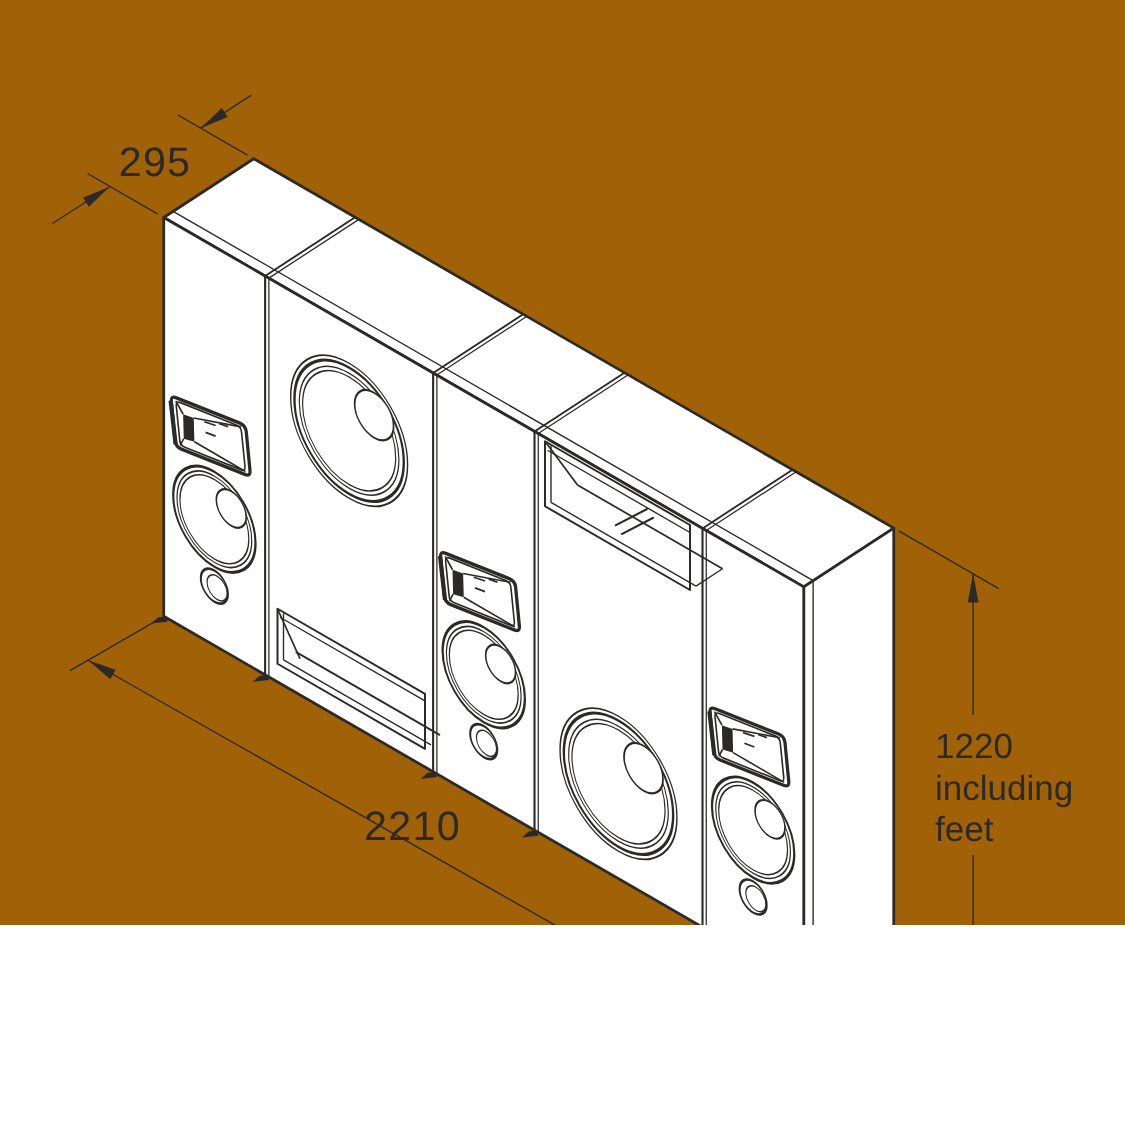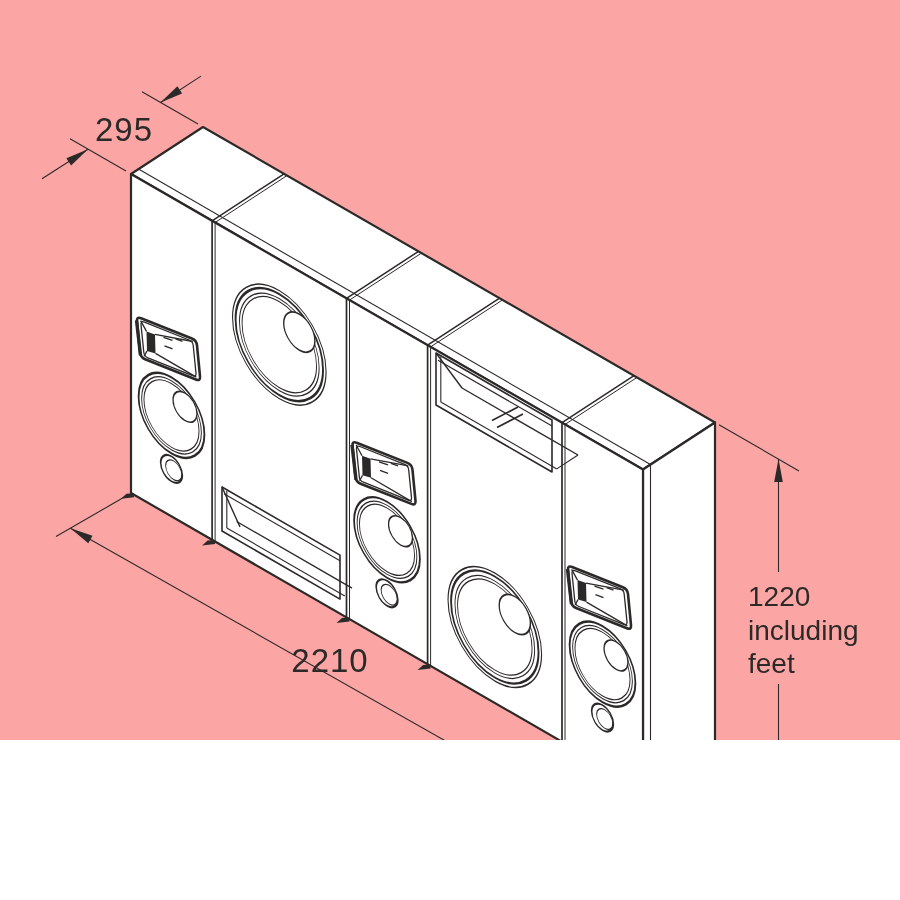--- a/index.html
+++ b/index.html
@@ -1,16 +1,16 @@
 <!DOCTYPE html>
 <html><head>
 <meta charset="utf-8">
 <style>
   html,body{margin:0;padding:0;background:#ffffff;}
-  .stage{position:relative;width:900px;height:740px;background:#fca5a5;overflow:hidden;}
+  .stage{position:relative;width:900px;height:740px;background:#a16207;overflow:hidden;}
   svg{display:block;}
   .dim-text{font-family:"Liberation Sans","DejaVu Sans",sans-serif;fill:#2c2a28;}
   .dim-big{font-size:33px;letter-spacing:1px;}
   .dim-small{font-size:28px;}
 </style>
 </head>
 <body>
 
 <div class="stage">
   <svg id="drawing" width="900" height="900" viewBox="0 0 900 900">

